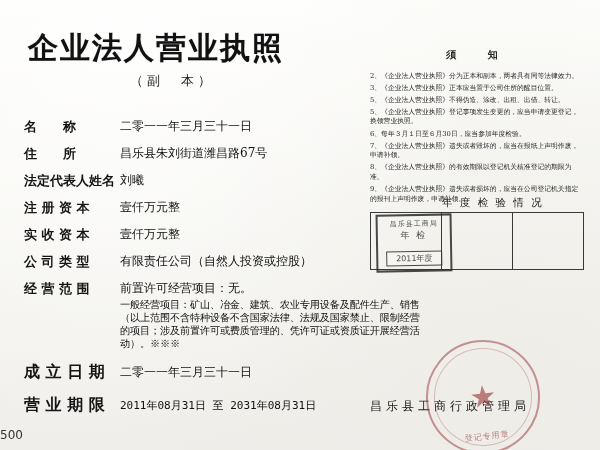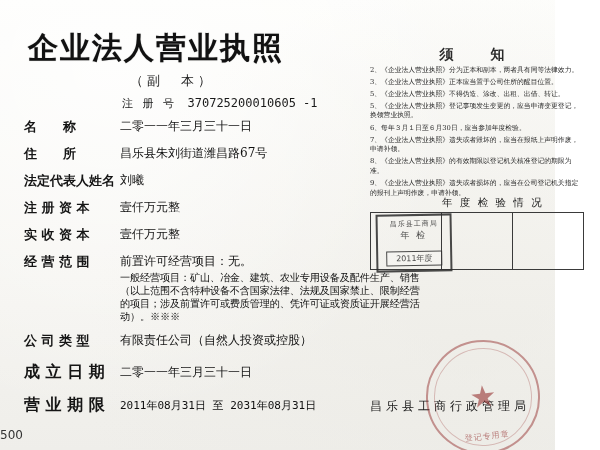--- a/index.html
+++ b/index.html
@@ -4,21 +4,21 @@
 <style>
   html,body{margin:0;padding:0;}
   body{
     width:600px;height:450px;
     background:#ffffff;
     font-family:"DejaVu Sans","Liberation Sans",sans-serif;
     overflow:hidden;
     position:relative;
   }
   .page{
-    position:absolute;left:0;top:0;width:555px;height:450px;
+    position:absolute;left:0;top:0;width:600px;height:450px;
     background:linear-gradient(180deg,#fdfdfb 0%,#f6f5f1 55%,#efeeea 100%);
   }
   
   .page:before{
     content:"";position:absolute;inset:0;
     background:
       radial-gradient(circle at 20% 15%, rgba(255,255,255,.7), rgba(245,244,240,0) 60%),
       radial-gradient(circle at 85% 80%, rgba(235,234,228,.55), rgba(245,244,240,0) 65%);
     pointer-events:none;
   }
@@ -71,21 +71,21 @@
   .scope .l1{margin-bottom:2px;}
   .scope .blk{font-size:10.2px;line-height:13px;letter-spacing:-0.2px;}
 
   
   .notice{
     position:absolute;left:352px;top:40px;width:210px;
     font-size:6.8px;line-height:9.6px;color:#2a2a2a;
     font-family:"DejaVu Serif","Liberation Serif",serif;
   }
   .notice .nt{
-    text-align:center;font-size:14px;letter-spacing:6px;margin-bottom:6px;font-weight:bold;
+    text-align:center;font-size:10px;letter-spacing:6px;margin-bottom:12px;font-weight:bold;
   }
   .notice li{margin:0 0 2.5px 0;padding:0;list-style:none;}
   .notice ol{margin:0;padding:0;}
 
   .annual-title{
     position:absolute;left:424px;top:186px;
     font-size:10.5px;letter-spacing:2px;color:#1a1a1a;
     font-family:"DejaVu Serif","Liberation Serif",serif;
   }
   .grid{
@@ -161,24 +161,20 @@
 </style>
 </head>
 <body>
 
 <div class="page">
   <div class="doc">
 
     <div class="title">企业法人营业执照</div>
     <div class="subtitle">（副　本）</div>
 
-    <div class="regno">
-      <span class="label">注 册 号</span>
-      <span class="value">370725200010605 -1</span>
-    </div>
 
     <div class="fields">
       <div class="row">
         <div class="key spread">名　　称</div>
         <div class="val">二零一一年三月三十一日</div>
       </div>
       <div class="row">
         <div class="key spread">住　　所</div>
         <div class="val">昌乐县朱刘街道潍昌路67号</div>
       </div>
@@ -186,31 +182,31 @@
         <div class="key">法定代表人姓名</div>
         <div class="val">刘曦</div>
       </div>
       <div class="row">
         <div class="key spread">注 册 资 本</div>
         <div class="val">壹仟万元整</div>
       </div>
       <div class="row">
         <div class="key spread">实 收 资 本</div>
         <div class="val">壹仟万元整</div>
+      </div>
+      <div class="row">
+        <div class="key spread">公 司 类 型</div>
+        <div class="val">有限责任公司（自然人投资或控股）</div>
       </div>
       <div class="row">
         <div class="key spread">经 营 范 围</div>
         <div class="val scope">
           <div class="l1">前置许可经营项目：无。</div>
           <div class="blk">一般经营项目：矿山、冶金、建筑、农业专用设备及配件生产、销售（以上范围不含特种设备不含国家法律、法规及国家禁止、限制经营的项目；涉及前置许可或费质管理的、凭许可证或资质证开展经营活动）。※※※</div>
         </div>
-      </div>
-      <div class="row">
-        <div class="key spread">公 司 类 型</div>
-        <div class="val">有限责任公司（自然人投资或控股）</div>
       </div>
     </div>
 
     <div class="notice">
       <div class="nt">须 　知</div>
       <ol>
         <li>2、《企业法人营业执照》分为正本和副本，两者具有同等法律效力。</li>
         <li>3、《企业法人营业执照》正本应当置于公司住所的醒目位置。</li>
         <li>5、《企业法人营业执照》不得伪造、涂改、出租、出借、转让。</li>
         <li>5、《企业法人营业执照》登记事项发生变更的，应当申请变更登记，换领营业执照。</li>

